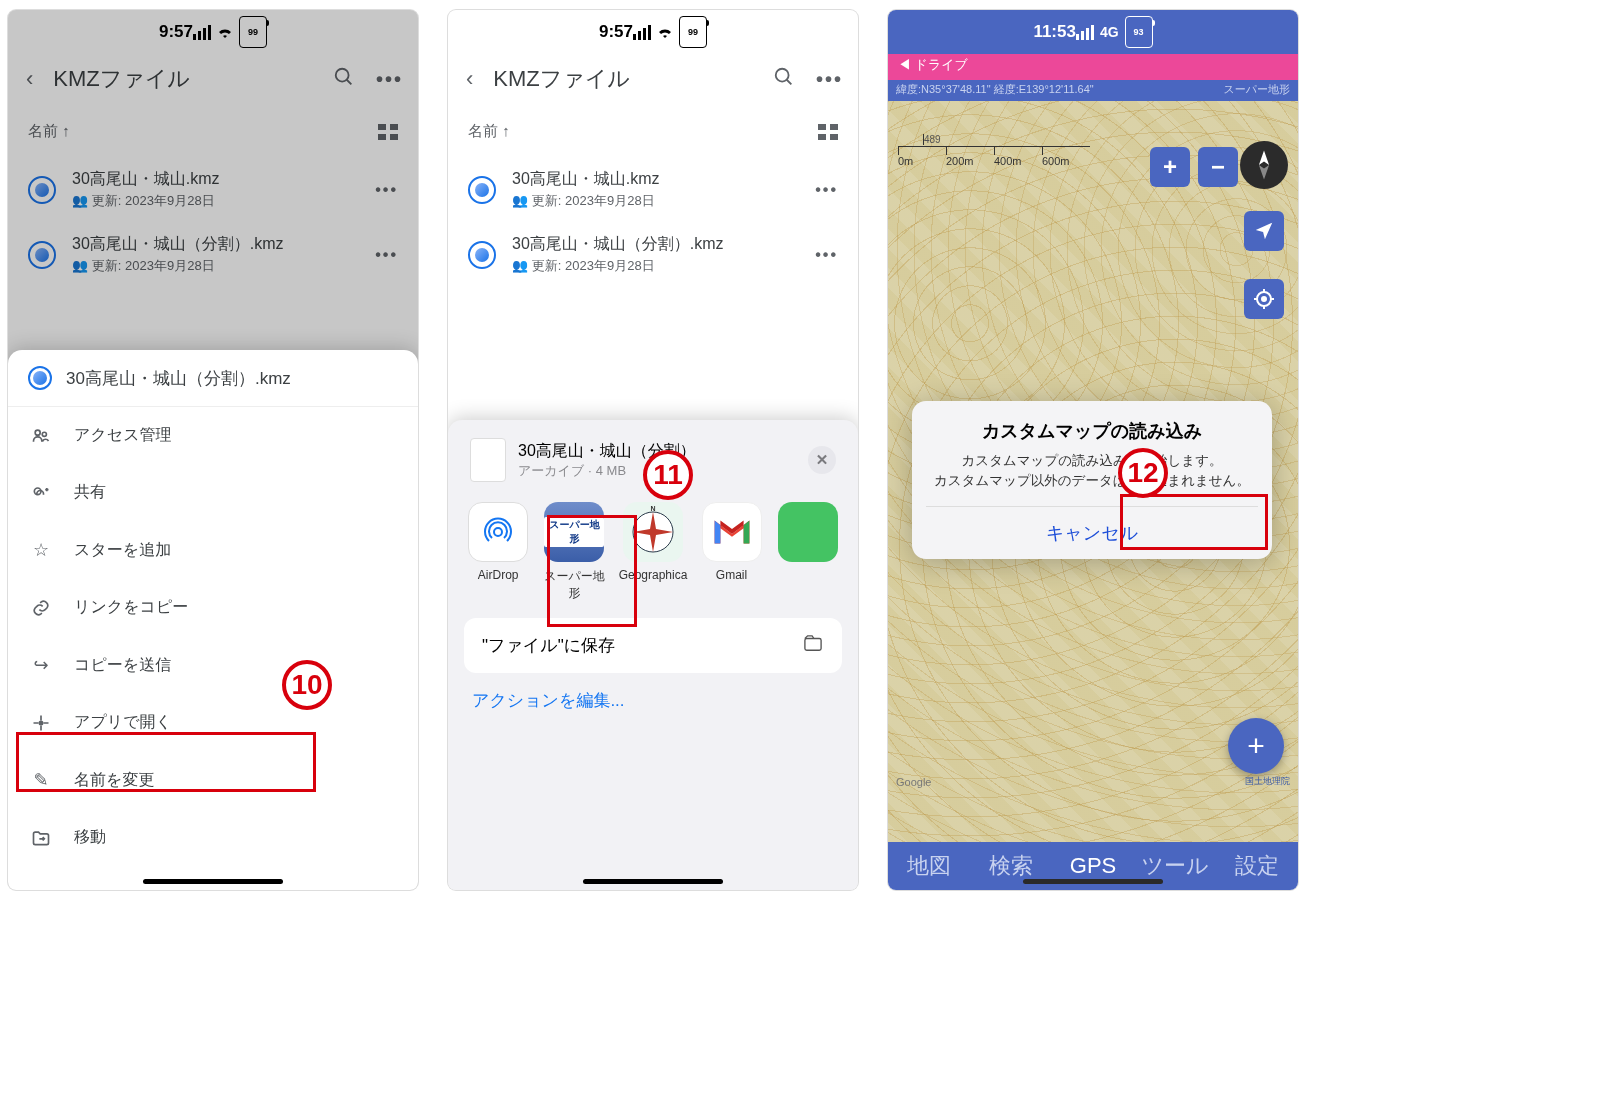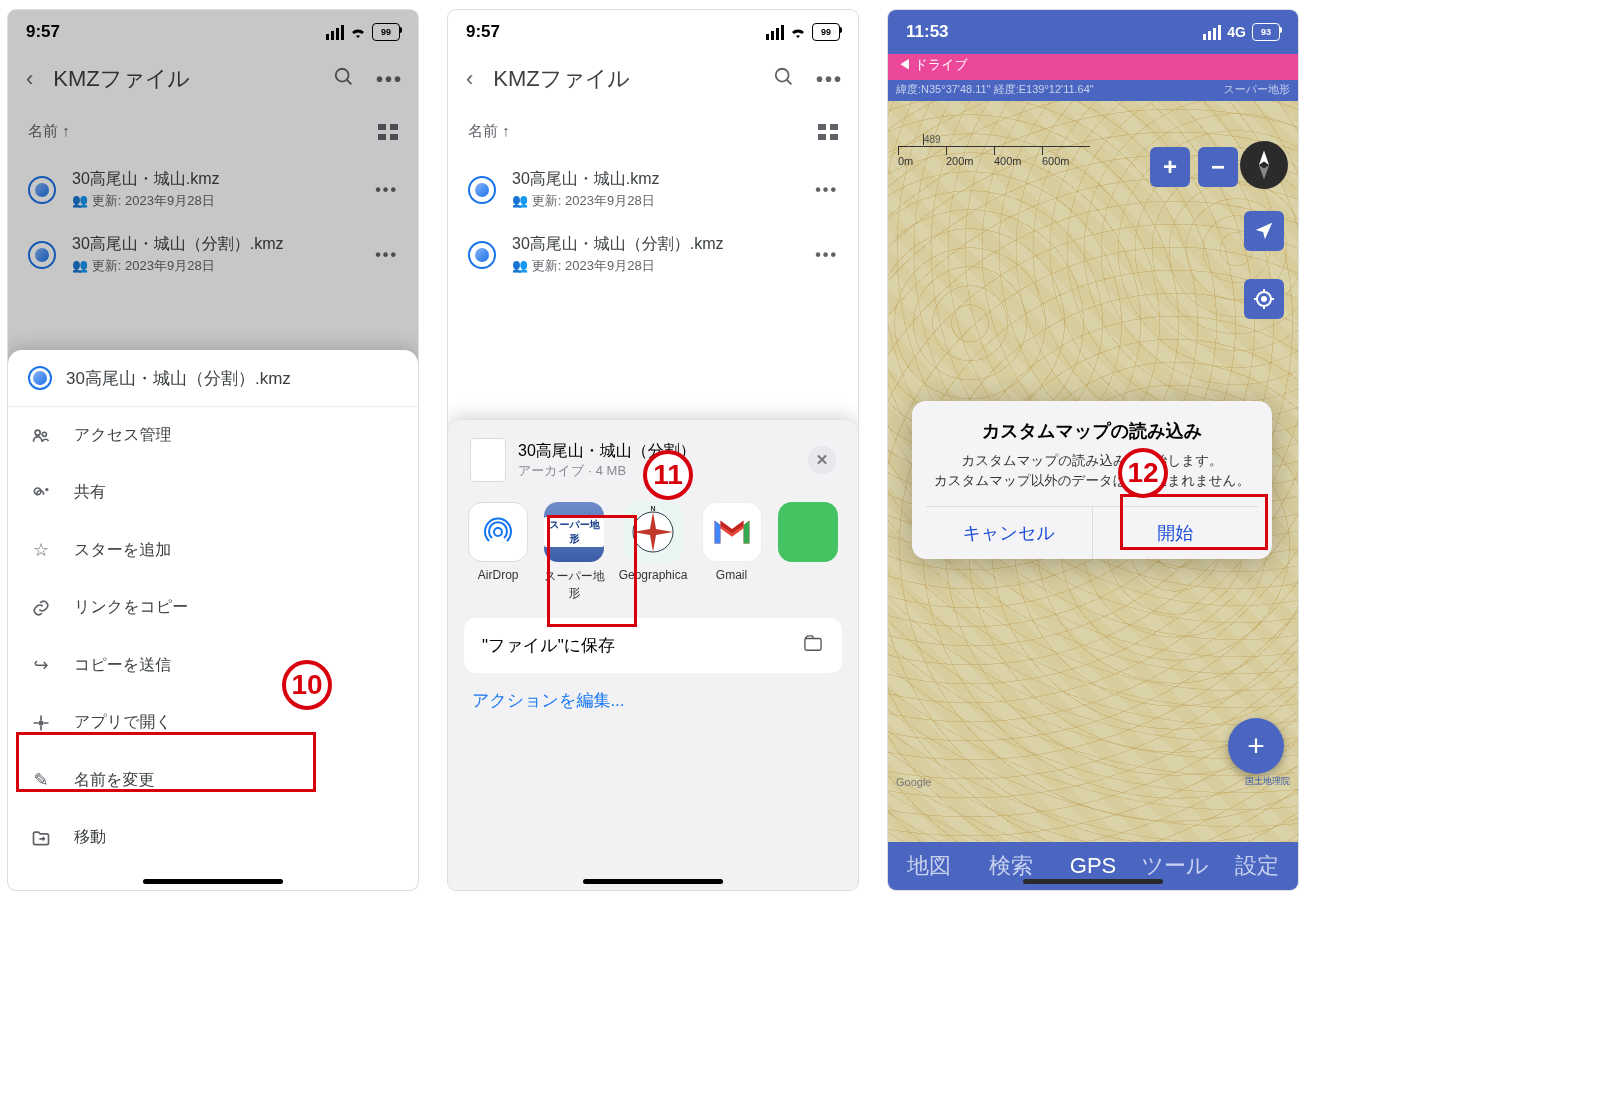--- a/index.html
+++ b/index.html
@@ -1,26 +1,26 @@
 <!DOCTYPE html>
 <html><head>
 <meta charset="utf-8">
 <style>
   * { box-sizing: border-box; margin: 0; padding: 0; font-family: -apple-system, "Hiragino Sans", sans-serif; }
   body { background: #fff; width: 1600px; height: 1099px; display: flex; gap: 30px; padding: 10px 8px; }
   .phone { width: 410px; height: 880px; border-radius: 8px; overflow: hidden; position: relative; background: #fff; box-shadow: 0 0 0 1px #ddd; display: flex; flex-direction: column; }
   .phone3 { width: 410px; }
 
   
-  .statusbar { height: 44px; display: flex; align-items: center; justify-content: space-between; padding: 0 18px; font-weight: 600; font-size: 17px; }
+  .statusbar { height: 44px; display: flex; align-items: center; justify-content: center; padding: 0 18px; font-weight: 600; font-size: 17px; }
   .status-right { display: flex; align-items: center; gap: 6px; }
   .sig { display: inline-flex; gap: 2px; align-items: flex-end; }
   .sig b { width:3px; background:#000; display:inline-block; }
   .sig b:nth-child(1){height:6px}.sig b:nth-child(2){height:9px}.sig b:nth-child(3){height:12px}.sig b:nth-child(4){height:15px}
-  .batt { border:1.5px solid #000; border-radius:4px; width:28px; height:18px; display:inline-flex; align-items:center; justify-content:center; font-size:9px; font-weight:700; position:relative; }
+  .batt { border:1.5px solid #000; border-radius:4px; width:28px; height:32px; display:inline-flex; align-items:center; justify-content:center; font-size:9px; font-weight:700; position:relative; }
   .batt:after { content:""; position:absolute; right:-3px; top:3px; width:2px; height:6px; background:#000; border-radius:0 2px 2px 0; }
   .wifi-icon { width:16px; height:12px; }
 
   
   .header { display:flex; align-items:center; gap:20px; padding:10px 18px 18px; }
   .back { font-size:22px; color:#5f6368; }
   .title { font-size:22px; color:#3c4043; flex:1; }
   .hicon { color:#5f6368; font-size:20px; width:24px; text-align:center; }
   .sortrow { display:flex; align-items:center; justify-content:space-between; padding:10px 20px 16px; color:#5f6368; font-size:15px; }
   .gridicon { width:20px; height:16px; display:inline-block; background:
@@ -421,21 +421,20 @@
     <span class="attribution">Google</span>
     <span class="attribution2">国土地理院</span>
 
     <div class="dialog">
       <div class="dtitle">カスタムマップの読み込み</div>
       <div class="dmsg">
         <span>カスタムマップの読み込みを開始します。</span><br><span>カスタムマップ以外のデータは読み込まれません。</span>
       </div>
       <div class="dbtns">
         <div class="dbtn"><span>キャンセル</span></div>
-        <div class="dbtn"><span>開始</span></div>
       </div>
     </div>
   </div>
 
   <div class="p3-tabs">
     <div>
         <span>地図</span>
       </div>
     <div>
         <span>検索</span>

